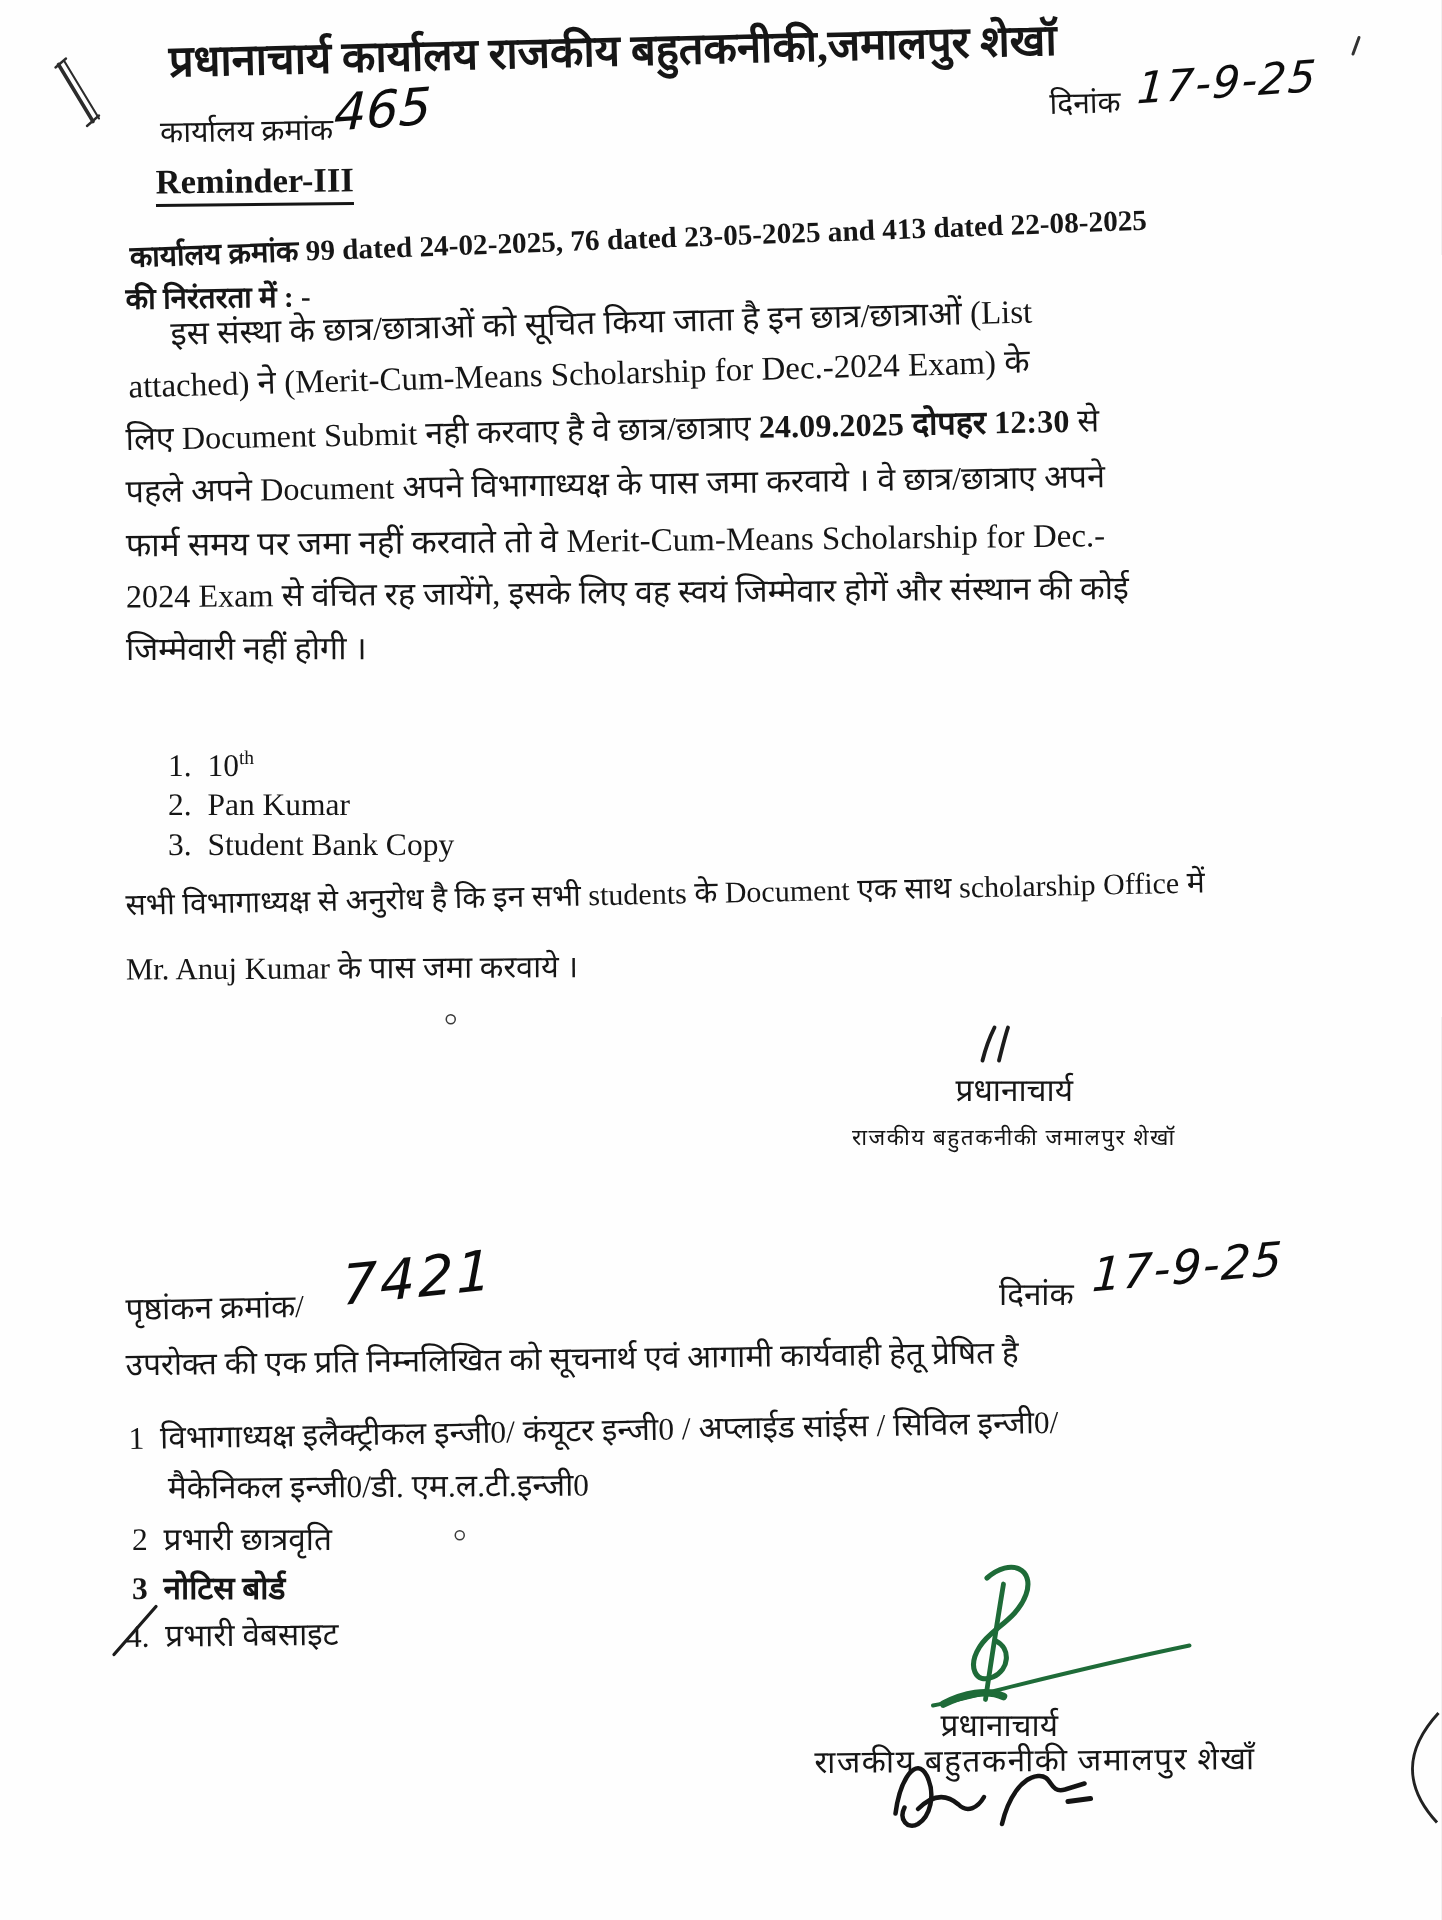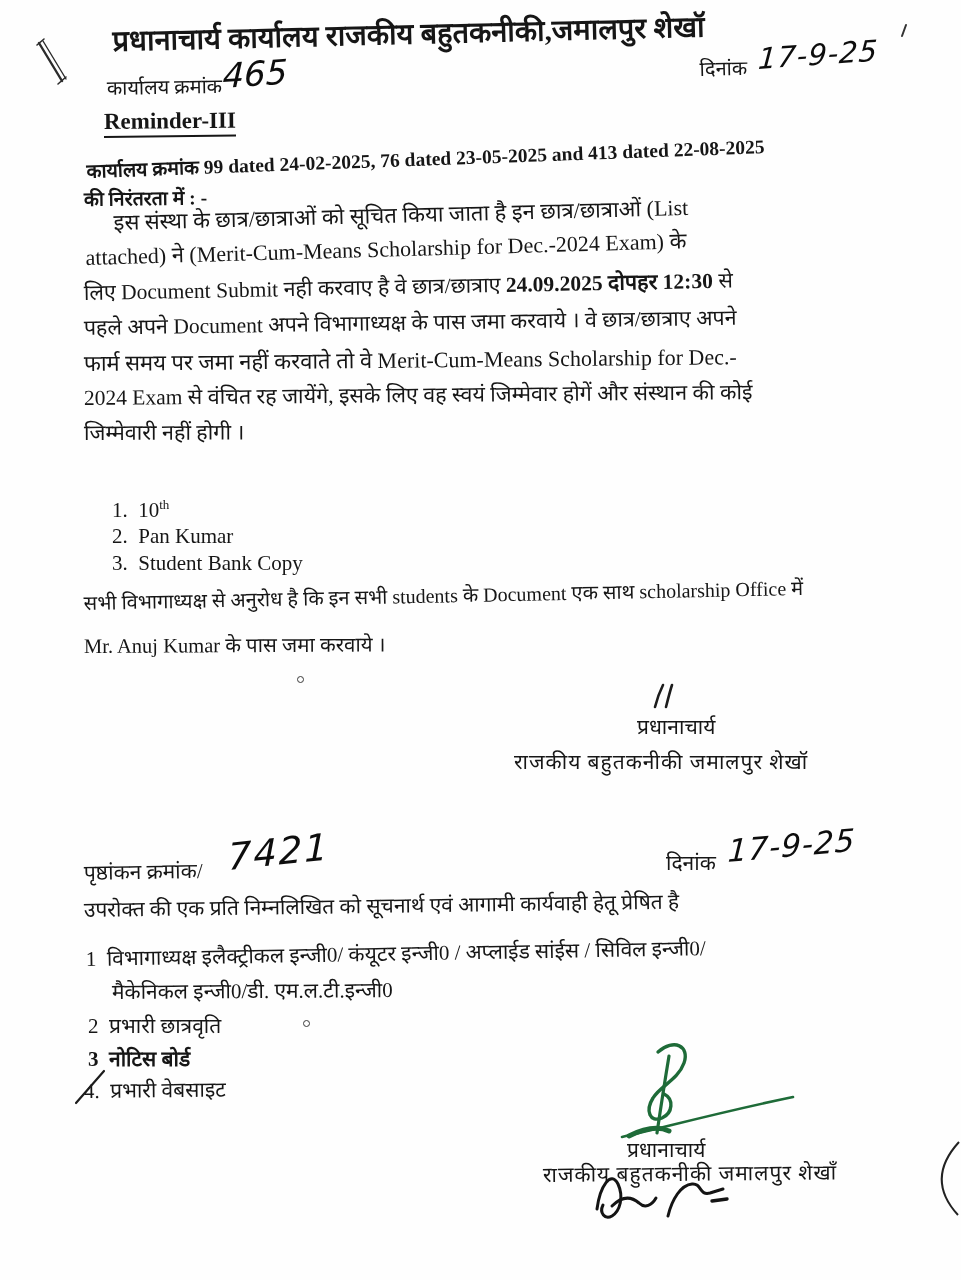--- a/index.html
+++ b/index.html
@@ -60,21 +60,21 @@
     <span>Student Bank Copy</span>
   </div>
 
   <div class="abs dev" style="left:84px; top:589px; font-size:20px; transform:rotate(-1.2deg);">सभी विभागाध्यक्ष से अनुरोध है कि इन सभी students के Document एक साथ  scholarship Office में</div>
   <div class="abs dev" style="left:84px; top:631px; font-size:20.5px; transform:rotate(-0.3deg);">Mr. Anuj Kumar के पास जमा करवाये  ।</div>
 
   <div class="speck" style="left:297px; top:676px;"></div>
   <div class="speck" style="left:303px; top:1020px;"></div>
 
   <div class="abs dev" style="left:637px; top:712px; font-size:21px;">प्रधानाचार्य</div>
-  <div class="abs dev" style="left:514px; top:747px; font-size:21px; letter-spacing:1px;">राजकीय बहुतकनीकी जमालपुर शेखॉ</div>
+  <div class="abs dev" style="left:568px; top:747px; font-size:15px; letter-spacing:1px;">राजकीय बहुतकनीकी जमालपुर शेखॉ</div>
 
   <div class="abs dev" style="left:84px; top:858px; font-size:21px; transform:rotate(-1deg);">पृष्ठांकन क्रमांक/</div>
   <div class="abs hw" style="left:228px; top:836px; font-size:37px; letter-spacing:2px; transform:rotate(-6deg) skewX(-6deg);">7421</div>
   <div class="abs dev" style="left:666px; top:848px; font-size:21px;">दिनांक</div>
   <div class="abs hw" style="left:727px; top:833px; font-size:31px; letter-spacing:1px; transform:rotate(-5deg) skewX(-8deg);">17-9-25</div>
   <div class="abs dev" style="left:84px; top:895px; font-size:21px; transform:rotate(-0.8deg);">उपरोक्त की एक प्रति निम्नलिखित को सूचनार्थ एवं आगामी कार्यवाही हेतू प्रेषित है</div>
 
   <div class="abs dev" style="left:86px; top:944px; font-size:21px; transform:rotate(-1deg);">
     <span>1</span>&nbsp;
     <span>विभागाध्यक्ष इलैक्ट्रीकल इन्जी0/ कंयूटर इन्जी0 / अप्लाईड सांईस / सिविल इन्जी0/</span>

